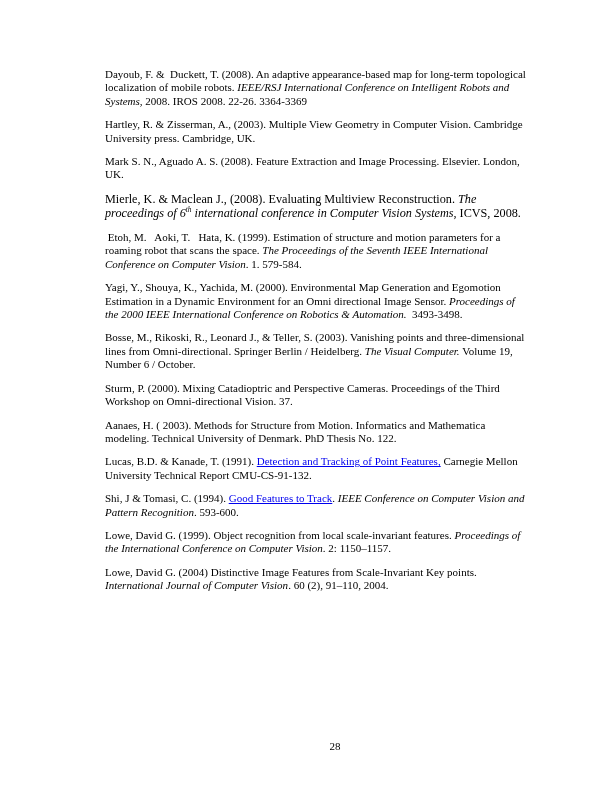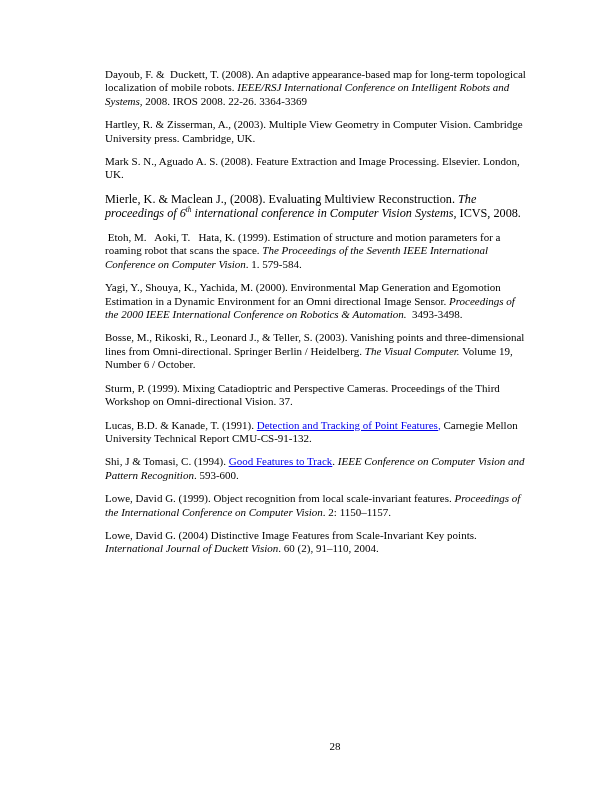--- a/index.html
+++ b/index.html
@@ -53,20 +53,21 @@
 
 <div class="page">
   <div class="refs">
       <p class="ref"><span>Dayoub, F. &amp;  Duckett, T. (2008). An adaptive appearance-based map for long-term topological localization of mobile robots. </span><span class="italic">IEEE/RSJ International Conference on Intelligent Robots and Systems,</span><span> 2008. IROS 2008. 22-26. 3364-3369</span></p>
       <p class="ref"><span>Hartley, R. &amp; Zisserman, A., (2003). Multiple View Geometry in Computer Vision. Cambridge University press. Cambridge, UK.</span></p>
       <p class="ref"><span>Mark S. N., Aguado A. S. (2008). Feature Extraction and Image Processing. Elsevier. London, UK.</span></p>
       <p class="ref large"><span>Mierle, K. &amp; Maclean J., (2008). Evaluating Multiview Reconstruction. </span><span class="italic">The proceedings of 6</span><span class="italic sup">th</span><span class="italic"> international conference in Computer Vision Systems</span><span>, ICVS, 2008.</span></p>
       <p class="ref"><span> Etoh, M.   Aoki, T.   Hata, K. (1999). Estimation of structure and motion parameters for a roaming robot that scans the space. </span><span class="italic">The Proceedings of the Seventh IEEE International Conference on Computer Vision</span><span>. 1. 579-584.</span></p>
       <p class="ref"><span>Yagi, Y., Shouya, K., Yachida, M. (2000). Environmental Map Generation and Egomotion Estimation in a Dynamic Environment for an Omni directional Image Sensor. </span><span class="italic">Proceedings of the 2000 IEEE International Conference on Robotics &amp; Automation.</span><span>  3493-3498.</span></p>
       <p class="ref"><span>Bosse, M., Rikoski, R., Leonard J., &amp; Teller, S. (2003). Vanishing points and three-dimensional lines from Omni-directional. Springer Berlin / Heidelberg. </span><span class="italic">The Visual Computer.</span><span> Volume 19, Number 6 / October.</span></p>
-      <p class="ref"><span>Sturm, P. (1999). Mixing Catadioptric and Perspective Cameras. Proceedings of the Third Workshop on Omni-directional Vision. 37.</span></p>
+      <p class="ref"><span>Sturm, P. (2000). Mixing Catadioptric and Perspective Cameras. Proceedings of the Third Workshop on Omni-directional Vision. 37.</span></p>
+      <p class="ref"><span>Aanaes, H. ( 2003). Methods for Structure from Motion. Informatics and Mathematica modeling. Technical University of Denmark. PhD Thesis No. 122.</span></p>
       <p class="ref"><span>Lucas, B.D. &amp; Kanade, T. (1991). </span><a class="link" href="#">Detection and Tracking of Point Features,</a><span> Carnegie Mellon University Technical Report CMU-CS-91-132.</span></p>
       <p class="ref"><span>Shi, J &amp; Tomasi, C. (1994). </span><a class="link" href="#">Good Features to Track</a><span>. </span><span class="italic">IEEE Conference on Computer Vision and Pattern Recognition</span><span>. 593-600.</span></p>
       <p class="ref"><span>Lowe, David G. (1999). Object recognition from local scale-invariant features. </span><span class="italic">Proceedings of the International Conference on Computer Vision</span><span>. 2: 1150–1157.</span></p>
-      <p class="ref"><span>Lowe, David G. (2004) Distinctive Image Features from Scale-Invariant Key points. </span><span class="italic">International Journal of Duckett Vision</span><span>. 60 (2), 91–110, 2004.</span></p>
+      <p class="ref"><span>Lowe, David G. (2004) Distinctive Image Features from Scale-Invariant Key points. </span><span class="italic">International Journal of Computer Vision</span><span>. 60 (2), 91–110, 2004.</span></p>
     </div>
   <div class="page-number">28</div>
 </div>
 
 </body></html>

